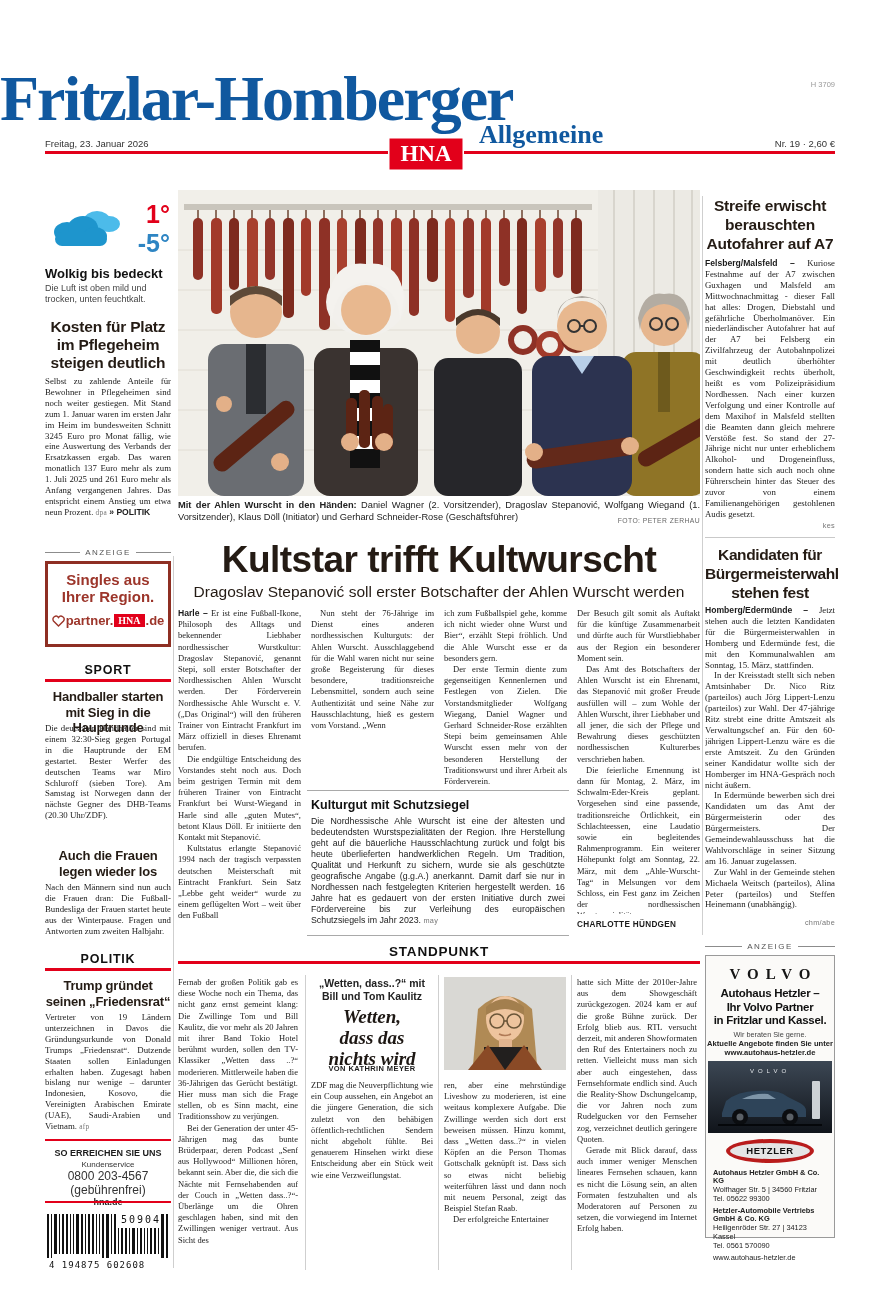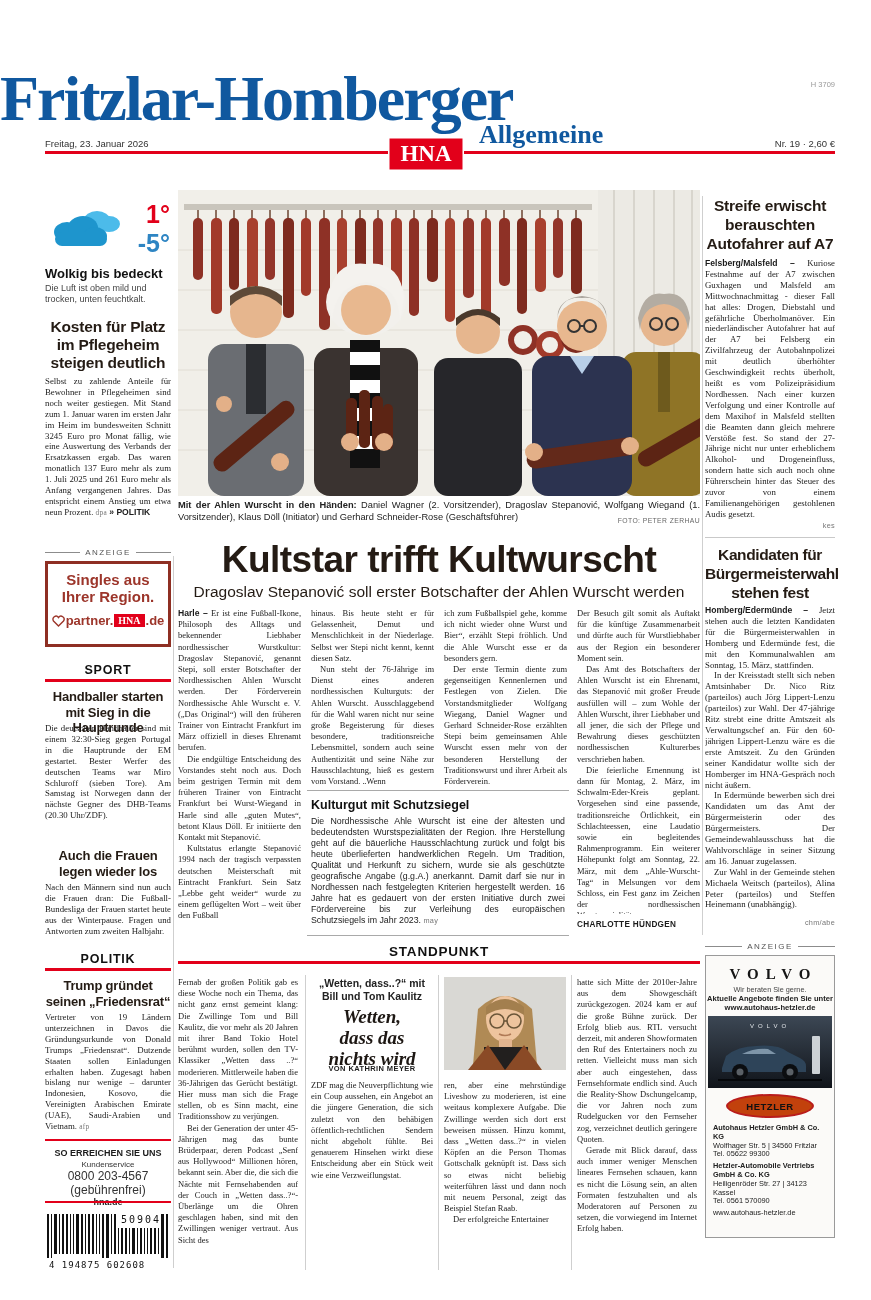--- a/index.html
+++ b/index.html
@@ -295,21 +295,20 @@
 
   <div class="abs hl" style="left:178px;top:540px;width:522px;font-size:37px;line-height:40px;letter-spacing:-.5px">Kultstar trifft Kultwurscht</div>
   <div class="abs ctr" style="left:178px;top:583px;width:522px;font-size:15.5px;color:#241b14">Dragoslav Stepanović soll erster Botschafter der Ahlen Wurscht werden</div>
 
   <div class="abs serif jb b2" style="left:178px;top:608px;width:123px;height:328px">
     <p><b class="lead" style="font-size:8.6px">Harle –</b> <span>Er ist eine Fußball-Ikone, Philosoph des Alltags und bekennender Liebhaber nordhessischer Wurstkultur: Dragoslav Stepanović, genannt Stepi, soll erster Botschafter der Nordhessischen Ahlen Wurscht werden. Der Förderverein Nordhessische Ahle Wurscht e. V. („Das Original“) will den früheren Trainer von Eintracht Frankfurt im März offiziell in dieses Ehrenamt berufen.</span></p>
     <p class="ind">Die endgültige Entscheidung des Vorstandes steht noch aus. Doch beim gestrigen Termin mit dem früheren Trainer von Eintracht Frankfurt bei Wurst-Wiegand in Harle sind alle „guten Mutes“, betont Klaus Döll. Er initiierte den Kontakt mit Stepanović.</p>
     <p class="ind">Kultstatus erlangte Stepanović 1994 nach der tragisch verpassten deutschen Meisterschaft mit Eintracht Frankfurt. Sein Satz „Lebbe geht weider“ wurde zu einem geflügelten Wort – weit über den Fußball</p>
   </div>
   <div class="abs serif jb b2" style="left:311px;top:608px;width:123px;height:176px">
-    <p>hinaus. Bis heute steht er für Gelassenheit, Demut und Menschlichkeit in der Niederlage. Selbst wer Stepi nicht kennt, kennt diesen Satz.</p>
     <p class="ind">Nun steht der 76-Jährige im Dienst eines anderen nordhessischen Kulturguts: der Ahlen Wurscht. Ausschlaggebend für die Wahl waren nicht nur seine große Begeisterung für dieses besondere, traditionsreiche Lebensmittel, sondern auch seine Authentizität und seine Nähe zur Hausschlachtung, hieß es gestern vom Vorstand. „Wenn</p>
   </div>
   <div class="abs serif jb b2" style="left:444px;top:608px;width:123px;height:176px">
     <p>ich zum Fußballspiel gehe, komme ich nicht wieder ohne Wurst und Bier“, erzählt Stepi fröhlich. Und die Ahle Wurscht esse er da besonders gern.</p>
     <p class="ind">Der erste Termin diente zum gegenseitigen Kennenlernen und Festlegen von Zielen. Die Vorstandsmitglieder Wolfgang Wiegang, Daniel Wagner und Gerhard Schneider-Rose erzählten Stepi beim gemeinsamen Ahle Wurscht essen mehr von der besonderen Herstellung der Traditionswurst und ihrer Arbeit als Förderverein.</p>
   </div>
   <div class="abs serif jb b2" style="left:577px;top:608px;width:123px;height:306px">
     <p>Der Besuch gilt somit als Auftakt für die künftige Zusammenarbeit und dürfte auch für Wurstliebhaber aus der Region ein besonderer Moment sein.</p>
     <p class="ind">Das Amt des Botschafters der Ahlen Wurscht ist ein Ehrenamt, das Stepanović mit großer Freude ausfüllen will – zum Wohle der Ahlen Wurscht, ihrer Liebhaber und all jener, die sich der Pflege und Bewahrung dieses geschützten nordhessischen Kulturerbes verschrieben haben.</p>
     <p class="ind">Die feierliche Ernennung ist dann für Montag, 2. März, im Schwalm-Eder-Kreis geplant. Vorgesehen sind eine passende, traditionsreiche Örtlichkeit, ein Schlachteessen, eine Laudatio sowie ein begleitendes Rahmenprogramm. Ein weiterer Höhepunkt folgt am Sonntag, 22. März, mit dem „Ahle-Wurscht-Tag“ in Melsungen vor dem Schloss, ein Fest ganz im Zeichen der nordhessischen Wurstspezialität.</p>
@@ -388,20 +387,25 @@
     <p class="ind">Gerade mit Blick darauf, dass auch immer weniger Menschen lineares Fernsehen schauen, kann es nicht die Lösung sein, an alten Formaten festzuhalten und als Moderatoren auf Personen zu setzen, die vorwiegend im Internet Erfolg haben.</p>
   </div>
 
   <div class="abs anz" style="left:705px;top:942px;width:130px">
     <i class="dline"></i>
       <span>ANZEIGE</span>
       <i class="dline"></i>
   </div>
   <div class="abs adbox" style="left:705px;top:955px;width:130px;height:283px">
     <div class="serif ctr" style="margin-top:10px;font-weight:700;font-size:15px;letter-spacing:7px;padding-left:7px;color:#151515">VOLVO</div>
+    <div class="ctr" style="margin-top:4px;font-weight:700;font-size:11.5px;line-height:13.5px;letter-spacing:-.3px;color:#111">
+      <div>Autohaus Hetzler –</div>
+      <div>Ihr Volvo Partner</div>
+      <div>in Fritzlar und Kassel.</div>
+    </div>
     <div class="ctr" style="margin-top:2px;font-size:7.3px;color:#444">Wir beraten Sie gerne.</div>
     <div class="ctr" style="font-weight:700;font-size:7.6px;color:#222">Aktuelle Angebote finden Sie unter</div>
     <div class="ctr" style="font-weight:700;font-size:7.6px;color:#222">www.autohaus-hetzler.de</div>
     <svg style="display:block;margin:4px auto 0" width="124" height="72" viewBox="0 0 124 72">
       <defs>
           <linearGradient id="adbg" x1="0" y1="0" x2="0" y2="1">
             <stop offset="0" stop-color="#3c4754"></stop>
             <stop offset="1" stop-color="#10141a"></stop>
           </linearGradient>
         </defs>
@@ -409,21 +413,21 @@
       <text x="62" y="12" text-anchor="middle" font-size="6" letter-spacing="4" fill="#dfe3e7" font-family="Liberation Sans,sans-serif">VOLVO</text>
       <rect x="104" y="20" width="8" height="38" rx="1" fill="#cdd2d6"></rect>
       <path d="M14 52 L18 40 Q30 30 48 30 Q70 28 80 36 L92 42 Q98 45 98 50 L98 56 L14 56 Z" fill="#2e4459"></path>
       <path d="M34 38 Q46 32 60 33 L68 38 Z" fill="#7e95a8"></path>
       <circle cx="32" cy="56" r="8" fill="#0b0d10"></circle>
         <circle cx="32" cy="56" r="3.5" fill="#5a6066"></circle>
       <circle cx="82" cy="56" r="8" fill="#0b0d10"></circle>
         <circle cx="82" cy="56" r="3.5" fill="#5a6066"></circle>
       <rect x="10" y="63" width="104" height="2" fill="#05070a"></rect>
     </svg>
-    <div style="margin:6px auto 0;width:88px;height:24px;border:2px solid #b91c1c;border-radius:50%;display:flex;align-items:center;justify-content:center;background:#c2410c">
+    <div style="margin:6px auto 0;width:88px;height:24px;border:4px solid #b91c1c;border-radius:50%;display:flex;align-items:center;justify-content:center;background:#e5e5e5">
       <span style="font-weight:700;font-size:9.5px;letter-spacing:.5px;color:#111">HETZLER</span>
     </div>
     <div style="margin:6px 7px 0;font-size:7.4px;line-height:8.8px;color:#222">
       <div style="font-weight:700">Autohaus Hetzler GmbH &amp; Co. KG</div>
       <div>Wolfhager Str. 5 | 34560 Fritzlar</div>
       <div>Tel. 05622 99300</div>
       <div style="font-weight:700;margin-top:3px">Hetzler-Automobile Vertriebs GmbH &amp; Co. KG</div>
       <div>Heiligenröder Str. 27 | 34123 Kassel</div>
       <div>Tel. 0561 570090</div>
       <div style="margin-top:3px">www.autohaus-hetzler.de</div>

